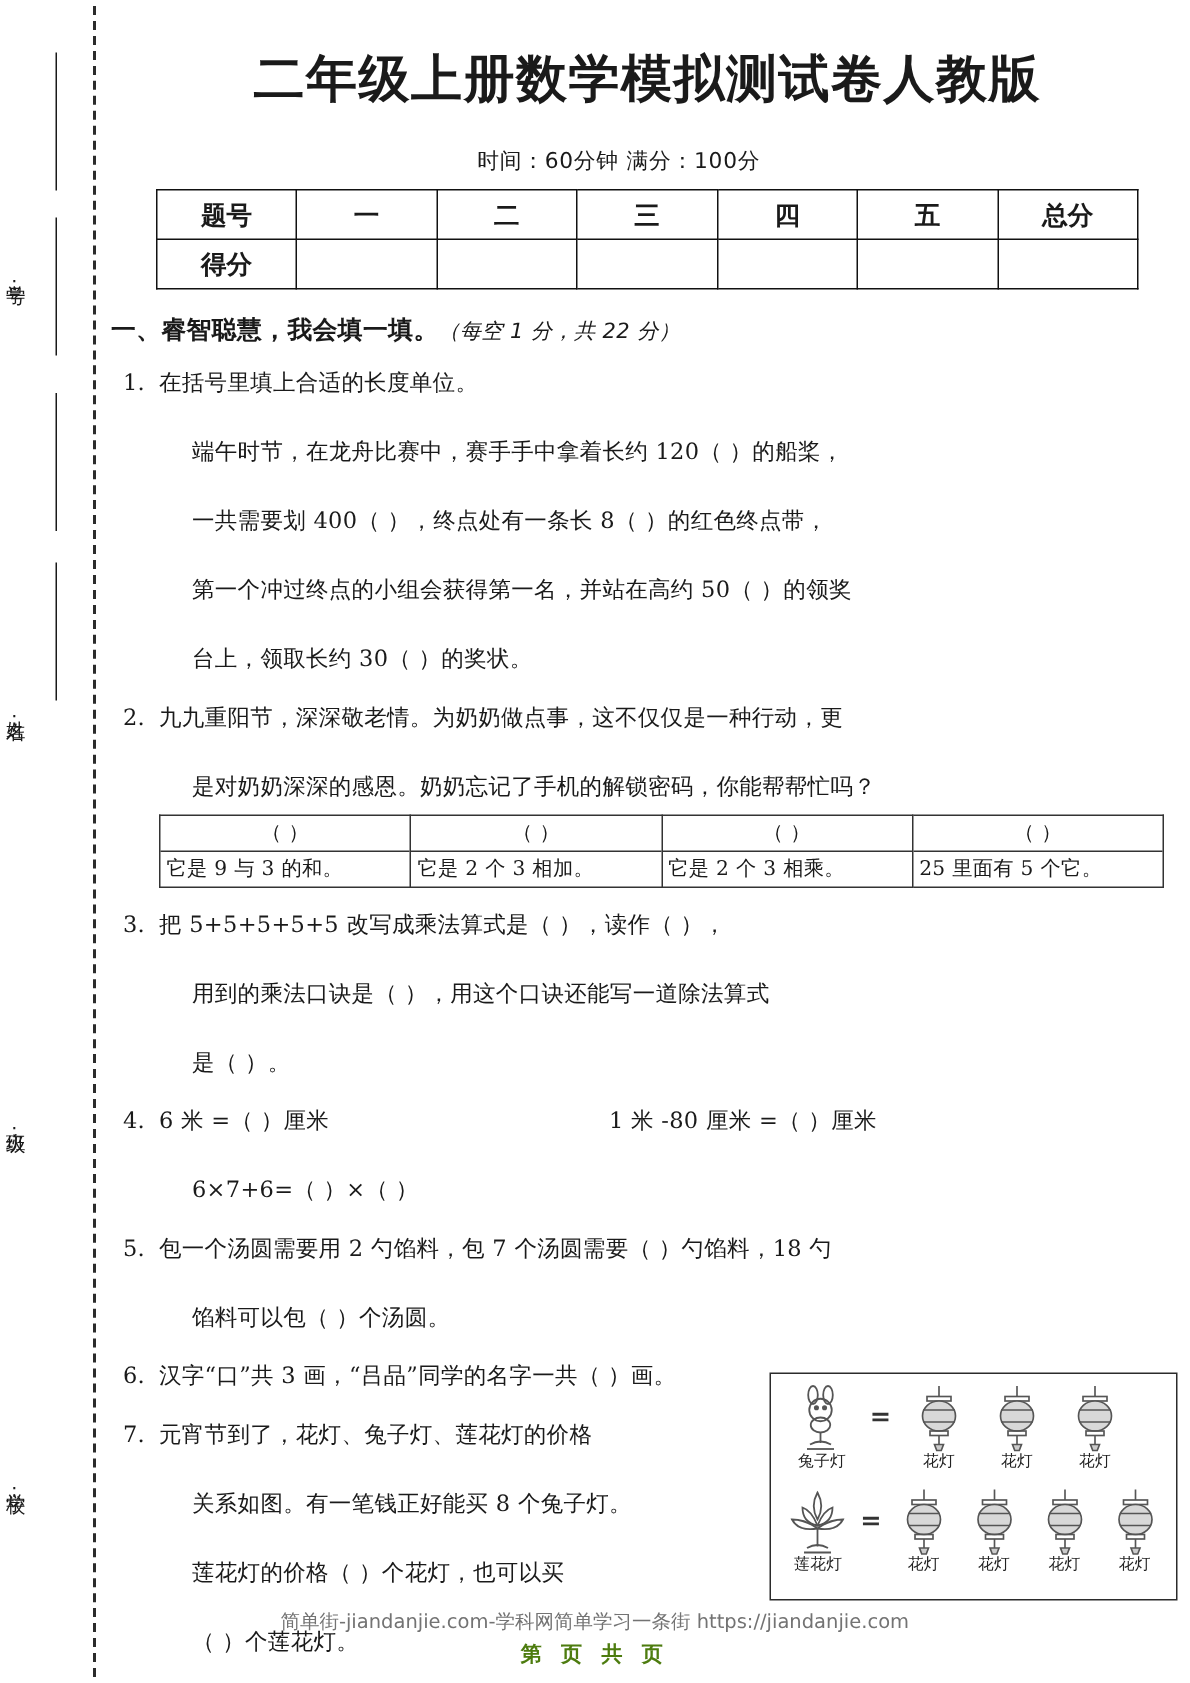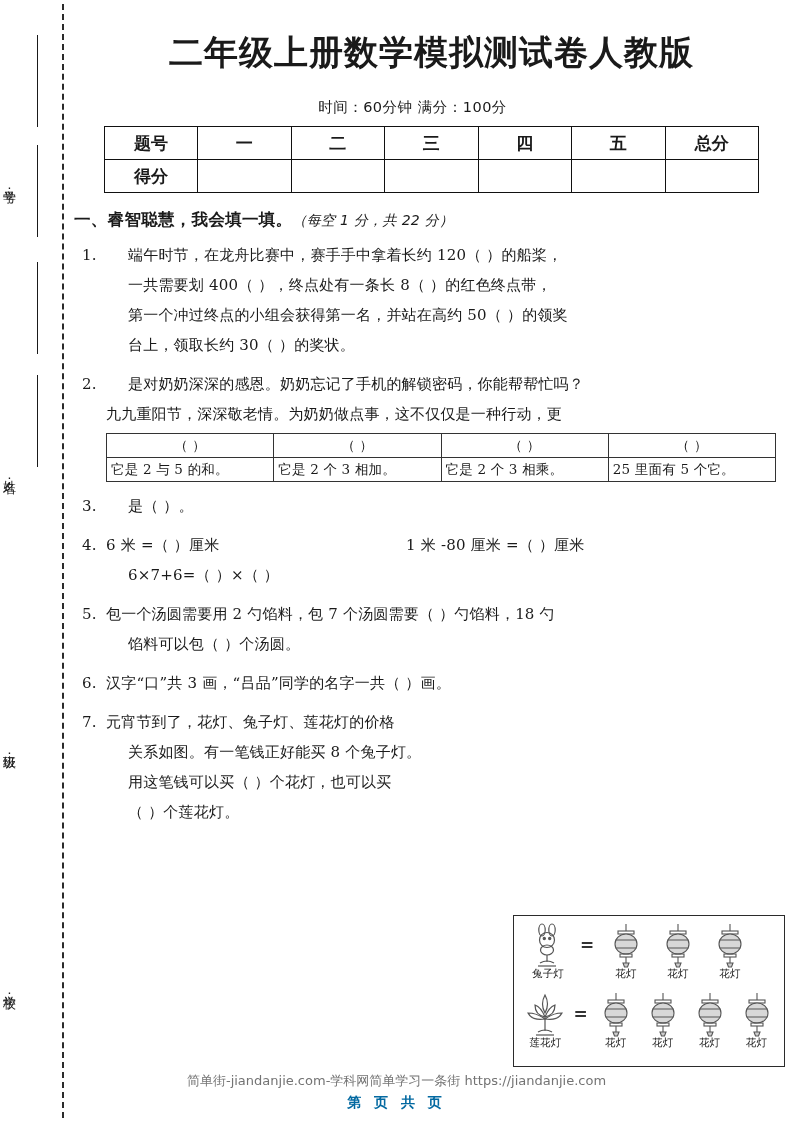--- a/index.html
+++ b/index.html
@@ -115,21 +115,21 @@
     letter-spacing: 0.2px;
   }
   .q .qnum {
     position: absolute;
     left: 12px;
     top: 0;
     font-size: 15px;
     font-family: "DejaVu Serif", "Liberation Serif", serif;
   }
   .q-line { display: block; }
-  .indent { padding-left: 22px; }
+  .indent { padding-left: 22px; margin-top: 16px; }
 
   
   .q4-row { display: flex; }
   .q4-row .c1 { width: 300px; }
 
   
   .q2-table {
     border-collapse: collapse;
     width: 670px;
     margin: 4px 0 0 0;
@@ -197,21 +197,21 @@
   }
   .pagenum {
     position: absolute;
     left: 0; right: 0;
     top: 1094px;
     text-align: center;
     font-size: 14px;
     font-weight: bold;
     letter-spacing: 4px;
     font-family: "DejaVu Serif", "Liberation Serif", serif;
-    color: #0369a1;
+    color: #4d7c0f;
   }
 </style>
 </head>
 <body>
 
 <div class="margin-col">
   <div class="dashed-seal"></div>
 
   <div class="seal-rule" style="top:35px;height:92px;"></div>
   <div class="seal-label" style="top:180px;">学号:</div>
@@ -253,51 +253,54 @@
     </tr>
   </tbody>
     </table>
 
   <div class="section-head">
     <span>一、睿智聪慧，我会填一填。</span><span class="pts">（每空 1 分，共 22 分）</span>
   </div>
 
   <div class="q">
     <span class="qnum">1.</span>
+    <span class="q-line">在括号里填上合适的长度单位。</span>
     <span class="q-line indent">端午时节，在龙舟比赛中，赛手手中拿着长约 120（      ）的船桨，</span>
     <span class="q-line indent">一共需要划 400（      ），终点处有一条长 8（      ）的红色终点带，</span>
     <span class="q-line indent">第一个冲过终点的小组会获得第一名，并站在高约 50（      ）的领奖</span>
     <span class="q-line indent">台上，领取长约 30（      ）的奖状。</span>
   </div>
 
   <div class="q">
     <span class="qnum">2.</span>
+    <span class="q-line">九九重阳节，深深敬老情。为奶奶做点事，这不仅仅是一种行动，更</span>
     <span class="q-line indent">是对奶奶深深的感恩。奶奶忘记了手机的解锁密码，你能帮帮忙吗？</span>
-    <span class="q-line">九九重阳节，深深敬老情。为奶奶做点事，这不仅仅是一种行动，更</span>
 
     <table class="q2-table">
       <tbody>
           <tr>
         <td class="ans">（       ）</td>
         <td class="ans">（       ）</td>
         <td class="ans">（       ）</td>
         <td class="ans">（       ）</td>
       </tr>
       <tr>
-        <td class="desc">它是 2 与 5 的和。</td>
+        <td class="desc">它是 9 与 3 的和。</td>
         <td class="desc">它是 2 个 3 相加。</td>
         <td class="desc">它是 2 个 3 相乘。</td>
         <td class="desc">25 里面有 5 个它。</td>
       </tr>
     </tbody>
       </table>
   </div>
 
   <div class="q">
     <span class="qnum">3.</span>
+    <span class="q-line">把 5+5+5+5+5 改写成乘法算式是（              ），读作（              ），</span>
+    <span class="q-line indent">用到的乘法口诀是（              ），用这个口诀还能写一道除法算式</span>
     <span class="q-line indent">是（            ）。</span>
   </div>
 
   <div class="q">
     <span class="qnum">4.</span>
     <span class="q-line q4-row">
       <span class="c1">6 米 =（        ）厘米</span>
       <span>1 米 -80 厘米 =（       ）厘米</span>
     </span>
     <span class="q-line indent">6×7+6=（        ）×（         ）</span>
@@ -311,21 +314,21 @@
 
   <div class="q">
     <span class="qnum">6.</span>
     <span class="q-line">汉字“口”共 3 画，“吕品”同学的名字一共（        ）画。</span>
   </div>
 
   <div class="q">
     <span class="qnum">7.</span>
     <span class="q-line">元宵节到了，花灯、兔子灯、莲花灯的价格</span>
     <span class="q-line indent">关系如图。有一笔钱正好能买 8 个兔子灯。</span>
-    <span class="q-line indent">用这笔钱可以买（        ）个花灯，也可以买</span>
+    <span class="q-line indent">莲花灯的价格（        ）个花灯，也可以买</span>
     <span class="q-line indent">（        ）个莲花灯。</span>
   </div>
 
   <div class="lantern-fig">
 
     <div class="lrow">
       <div class="litem">
         <span class="lglyph">
           <svg width="44" height="46" viewBox="0 0 44 46">
             <g fill="none" stroke="#555" stroke-width="1.2">

